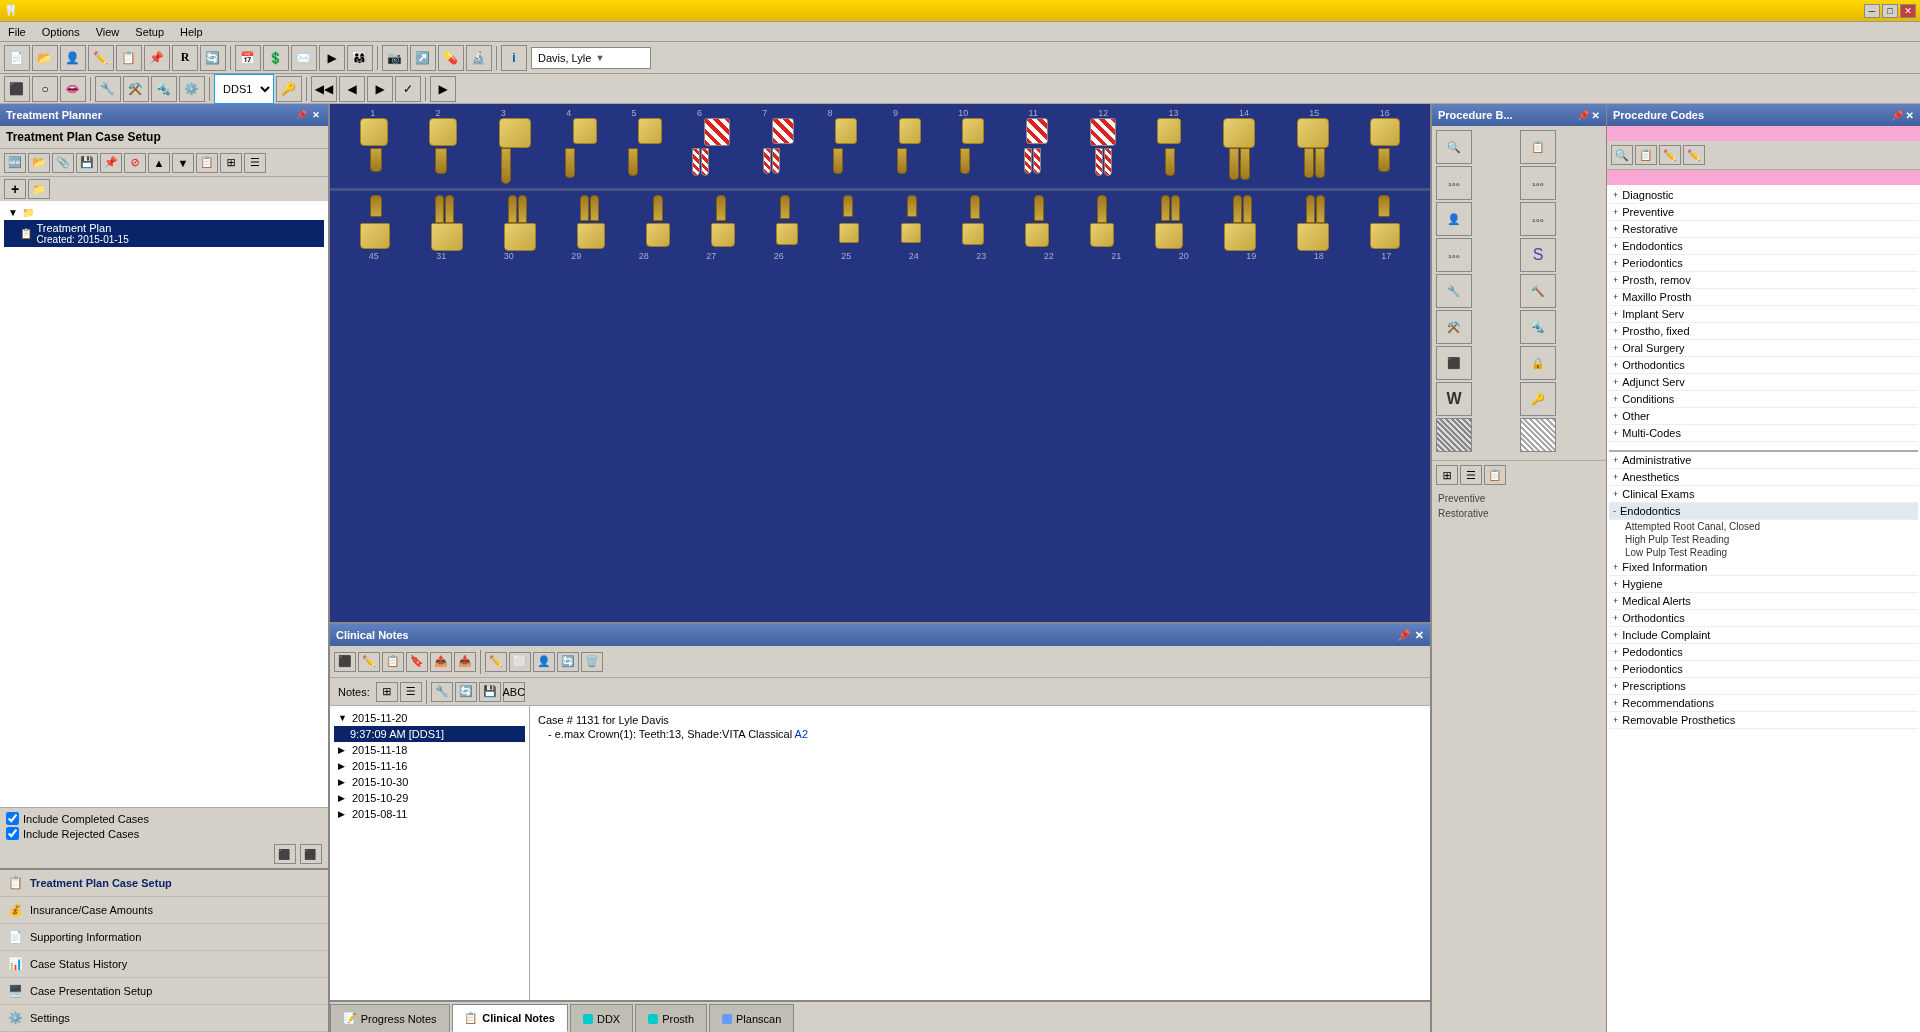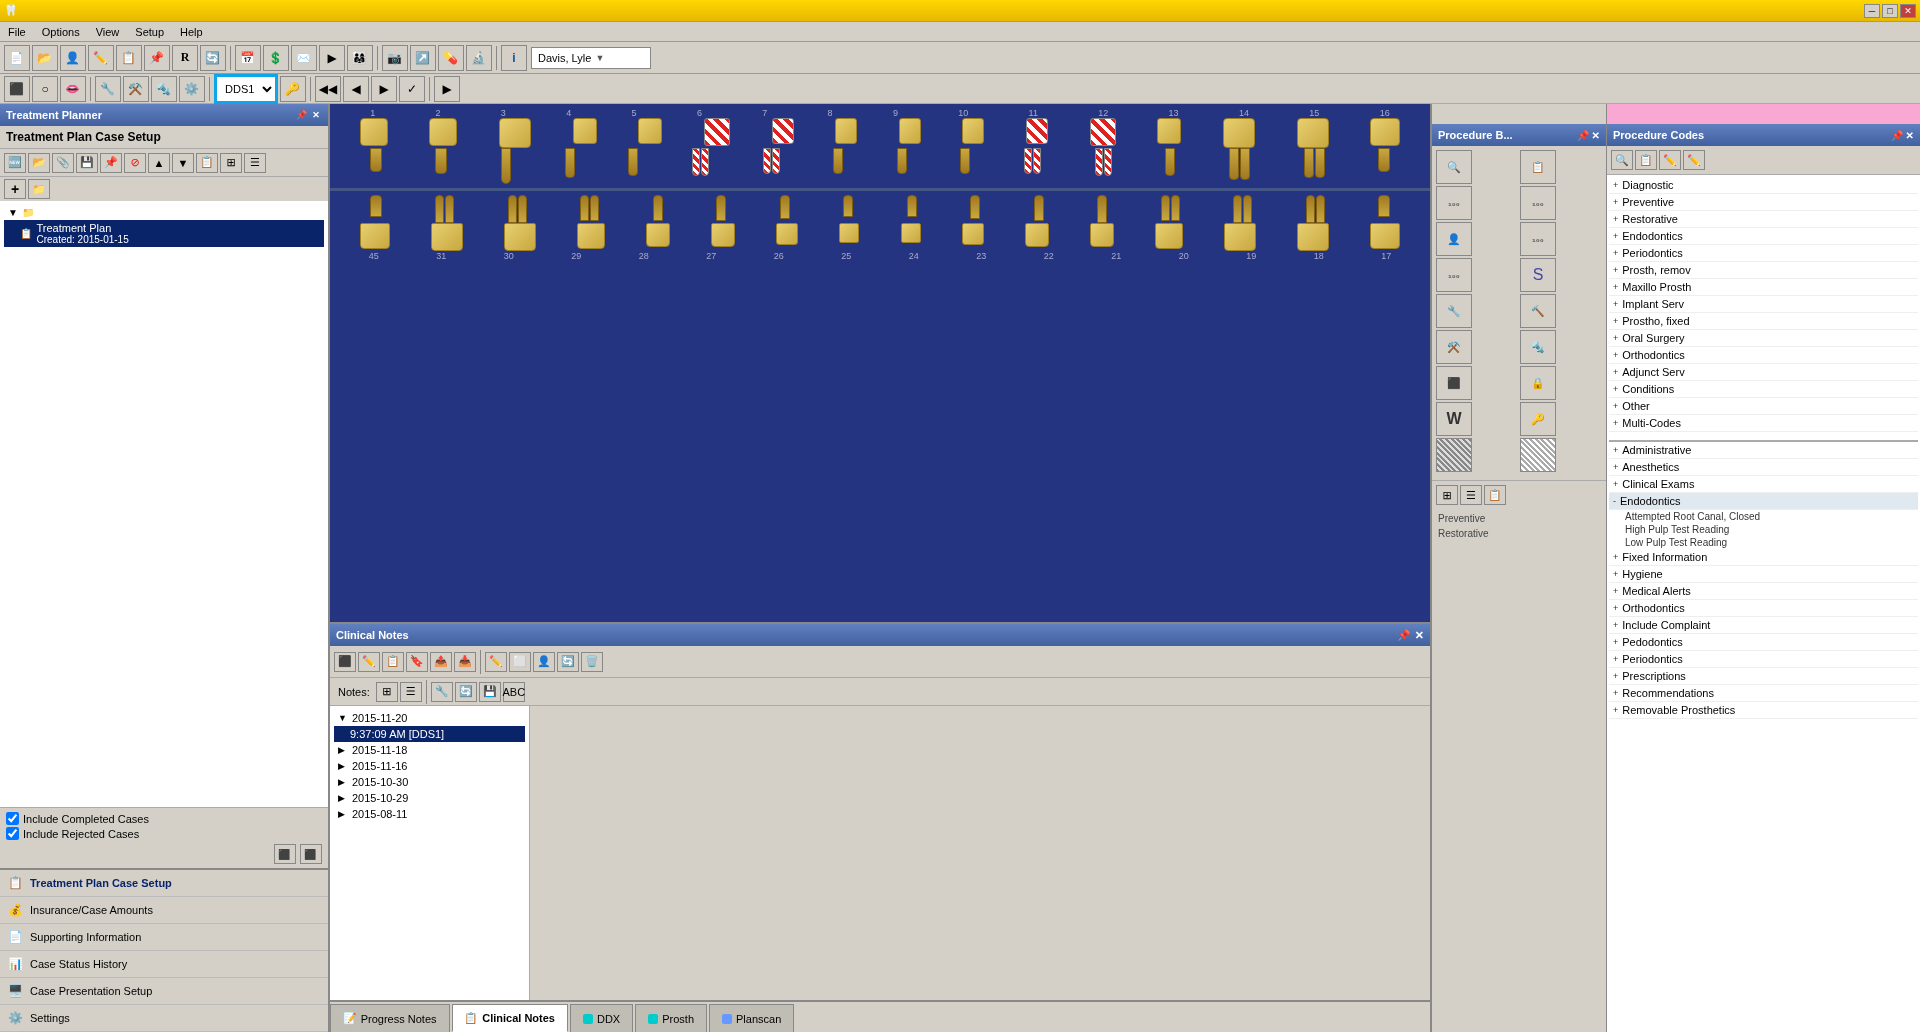--- a/index.html
+++ b/index.html
@@ -64,21 +64,21 @@
     
     .patient-selector {
       display: flex; align-items: center; gap: 4px;
       border: 1px solid #888; background: white;
       padding: 2px 6px; height: 22px; min-width: 120px;
     }
     .dropdown-arrow { font-size: 9px; color: #555; }
 
     
     .dds-select {
-      height: 30px; border: 3px solid #0ea5e9; background: white;
+      height: 30px; border: 1px solid #0ea5e9; background: white;
       padding: 0 4px; font-size: 11px;
     }
 
     
     .main-layout {
       display: flex;
       height: calc(1032px - 22px - 20px - 32px - 30px);
     }
 
     
@@ -262,33 +262,33 @@
       border-right: 1px solid #888;
       display: flex;
       flex-direction: column;
     }
 
     .right-panel-right {
       flex: 1;
       background: #f9a8d4;
       display: flex;
       flex-direction: column;
+      gap: 15px;
     }
 
     .rp-header {
       background: linear-gradient(to bottom, #6080c0, #4060a0);
       color: white;
       padding: 3px 6px;
       font-size: 11px;
       font-weight: bold;
       display: flex;
       justify-content: space-between;
       align-items: center;
       height: 22px;
-      margin-top: 20px;
     }
 
     
     .proc-tree {
       flex: 1;
       background: white;
       overflow-y: auto;
       padding: 2px;
     }
     .proc-category {
@@ -809,20 +809,28 @@
           <div class="cn-tree-item">
             <span class="cn-expand">▶</span>
             <span>2015-10-29</span>
           </div>
           <div class="cn-tree-item">
             <span class="cn-expand">▶</span>
             <span>2015-08-11</span>
           </div>
         </div>
 
+        <div class="cn-content">
+          <div class="cn-content-line">
+            <span>Case # 1131 for Lyle Davis</span>
+          </div>
+          <div class="cn-content-line indent">
+            <span>- e.max Crown(1): Teeth:13, Shade:VITA Classical </span><span style="color:#0033cc;">A2</span>
+          </div>
+        </div>
       </div>
 
       <div class="bottom-tabs">
         <div class="tab">
           <span>📝</span>
           <span>Progress Notes</span>
         </div>
         <div class="tab active">
           <span>📋</span>
           <span>Clinical Notes</span>

